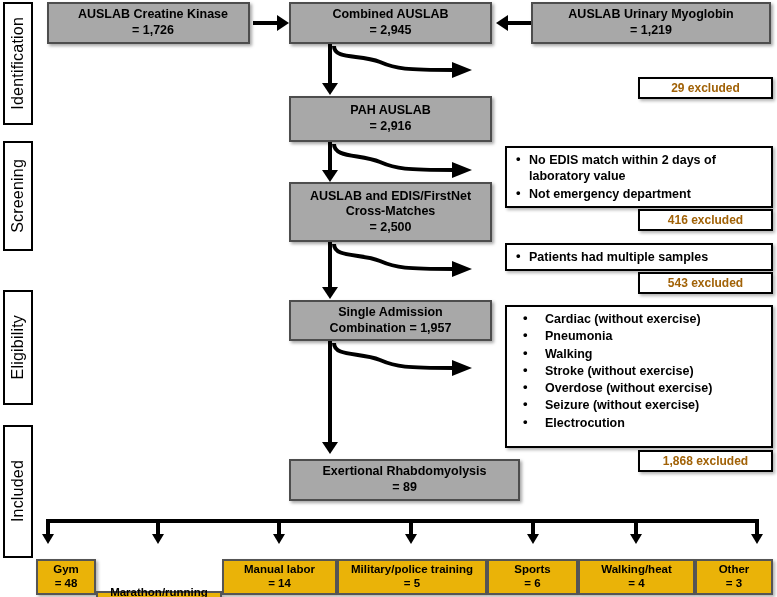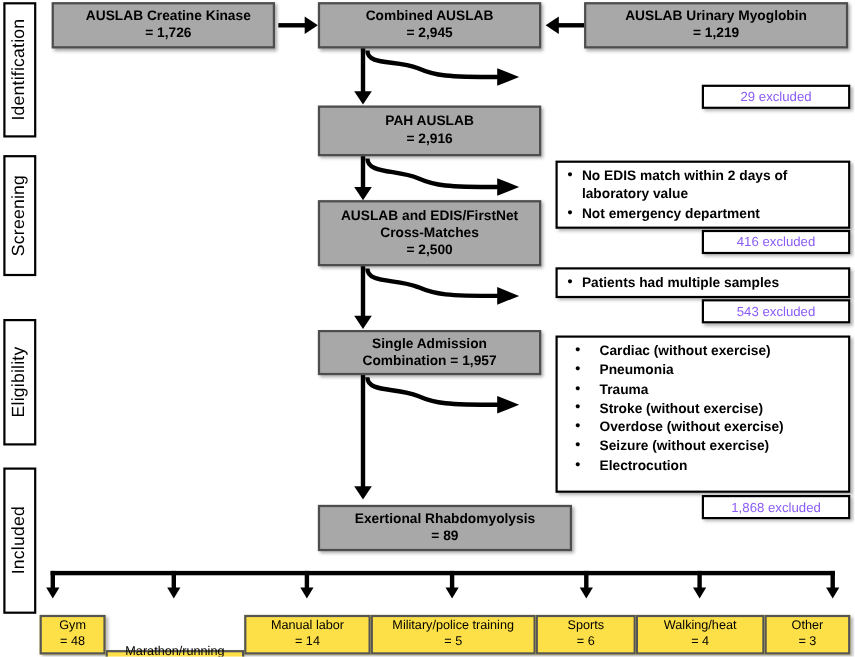--- a/index.html
+++ b/index.html
@@ -85,37 +85,37 @@
   .wbox.indent li::before { left: -22px; }
   .excluded {
     position: absolute;
     box-sizing: border-box;
     background: #ffffff;
     border: 2px solid #000;
     box-shadow: 2px 2px 3px rgba(0,0,0,0.30);
     display: flex;
     align-items: center;
     justify-content: center;
-    font-weight: normal;
+    font-weight: bold;
     font-size: 12px;
-    color: #8b5cf6;
+    color: #a16207;
   }
   
   .cbox {
     position: absolute;
     box-sizing: border-box;
-    background: #fde047;
+    background: #eab308;
     border: 2px solid #555;
     box-shadow: 2px 2px 3px rgba(0,0,0,0.30);
     display: flex;
     flex-direction: column;
     align-items: center;
     justify-content: center;
     text-align: center;
-    font-weight: normal;
+    font-weight: bold;
     font-size: 11.5px;
     color: #000;
     line-height: 1.2;
     padding: 0 2px;
   }
   
   .vline {
     position: absolute;
     background: #000;
     width: 4px;
@@ -252,21 +252,21 @@
 
   <div class="gbox" style="left:289px; top:300px; width:203px; height:41px;">
     <span>Single Admission</span>
     <span class="l2">Combination = 1,957</span>
   </div>
 
   <div class="wbox indent" style="left:505px; top:305px; width:268px; height:143px;">
     <ul>
       <li>Cardiac (without exercise)</li>
       <li>Pneumonia</li>
-      <li>Trauma</li>
+      <li>Walking</li>
       <li>Stroke (without exercise)</li>
       <li>Overdose (without exercise)</li>
       <li>Seizure (without exercise)</li>
       <li>Electrocution</li>
     </ul>
   </div>
   <div class="excluded" style="left:638px; top:450px; width:135px; height:22px;">
     <span>1,868 excluded</span>
   </div>
 

